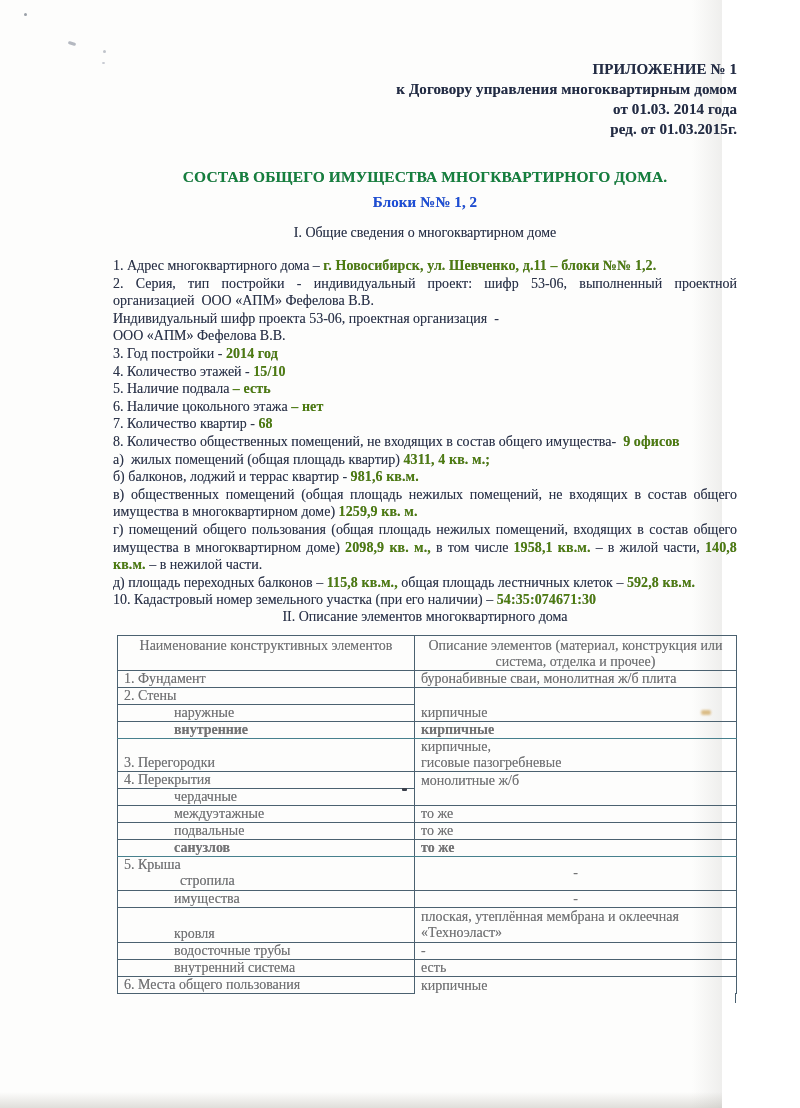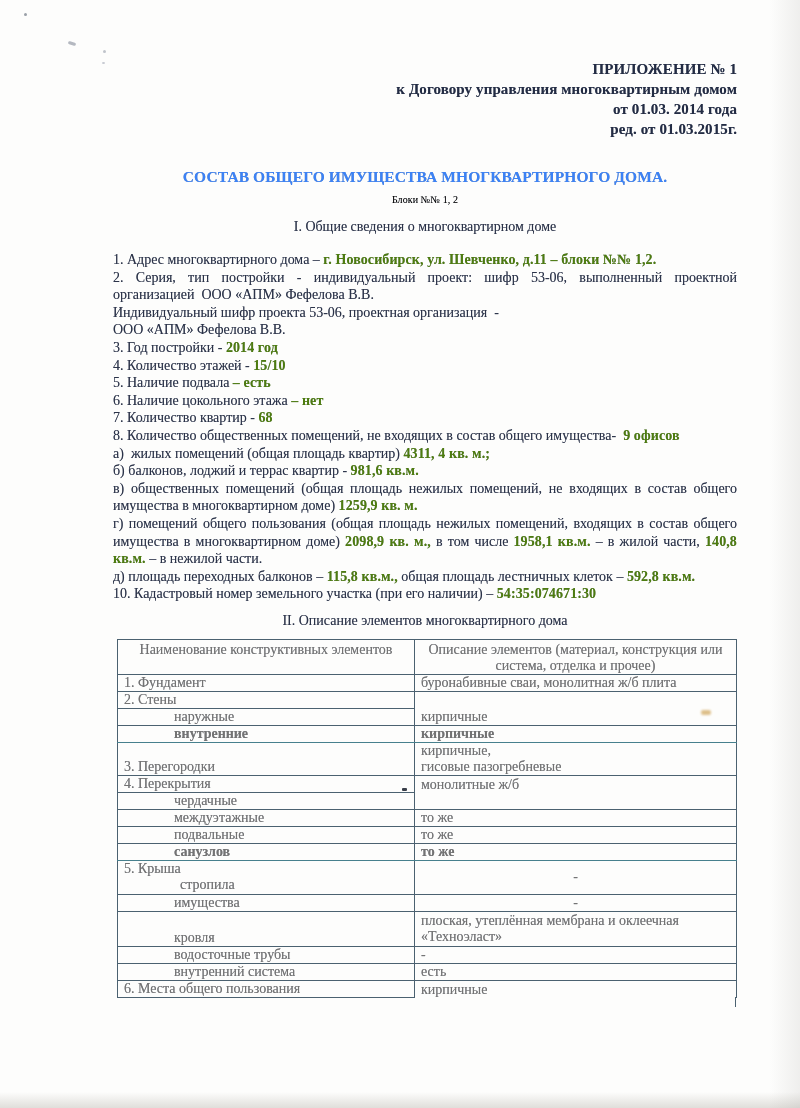--- a/index.html
+++ b/index.html
@@ -1,33 +1,33 @@
 <!DOCTYPE html>
 <html><head>
 <meta charset="utf-8">
 <style>
   html,body{margin:0;padding:0;}
   body{width:800px;height:1108px;overflow:hidden;background:#ffffff;}
   .page{
-    position:relative;width:800px;height:1108px;background:#fdfdfc;
+    position:relative;width:722px;height:1108px;background:#fdfdfc;
     font-family:"Liberation Serif","DejaVu Serif",serif;color:#2b3349;
     text-shadow:0 0 .4px rgba(43,51,73,.45);
   }
   
   .page::before{content:"";position:absolute;top:0;bottom:0;right:0;width:30px;
     background:linear-gradient(to right,rgba(150,148,144,0),rgba(150,148,144,.14));pointer-events:none;}
   .page::after{content:"";position:absolute;left:0;right:0;bottom:0;height:16px;
     background:linear-gradient(to bottom,rgba(140,134,122,0),rgba(140,134,122,.26));pointer-events:none;}
   .content{position:absolute;left:113px;top:0;width:624px;}
   .doc-header{margin-top:59px;text-align:right;font-weight:bold;font-size:15px;line-height:20px;color:#232c44;}
-  .title{margin:29px 0 0;text-align:center;font-size:15.5px;font-weight:bold;color:#3b82f6;}
-  .subtitle{margin-top:8px;text-align:center;font-size:10px;font-weight:normal;color:#000000;}
+  .title{margin:29px 0 0;text-align:center;font-size:15.5px;font-weight:bold;color:#15803d;}
+  .subtitle{margin-top:8px;text-align:center;font-size:15px;font-weight:bold;color:#1d4ed8;}
   .sec-heading{text-align:center;font-size:14px;}
   .sec1h{margin-top:14px;}
-  .sec2h{margin-top:10px;}
+  .sec2h{}
   .s1{margin-top:16px;font-size:14px;line-height:17.6px;}
   .s1 p{margin:0;}
   .s1 b,.doc-header,.title,.subtitle{letter-spacing:.1px;}
   .s1 b{color:#4d7c0f;}
   .jst{text-align:justify;}
   .table-wrap{position:relative;width:619px;margin:10px 0 0 4px;}
   table{border-collapse:collapse;table-layout:fixed;width:619px;font-size:14px;line-height:16px;color:#737373;}
   col.c1{width:297px;}
   col.c2{width:322px;}
   td{border:1px solid #4b6170;padding:0 6px;vertical-align:middle;}

